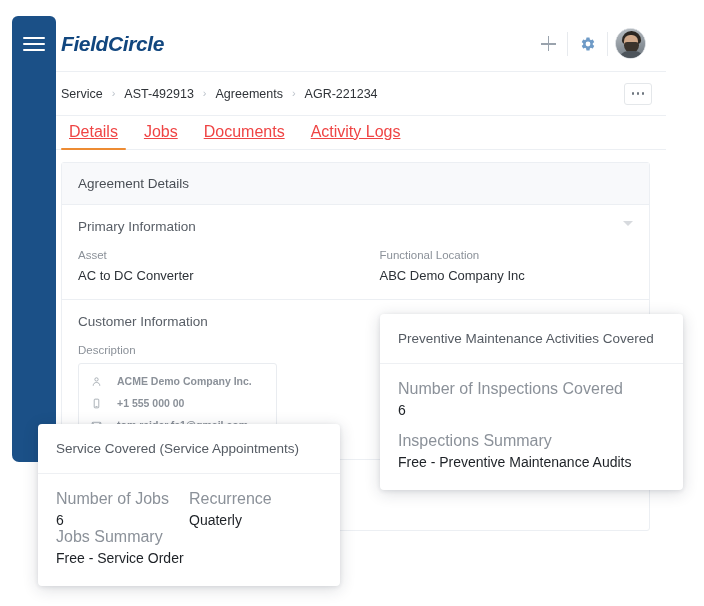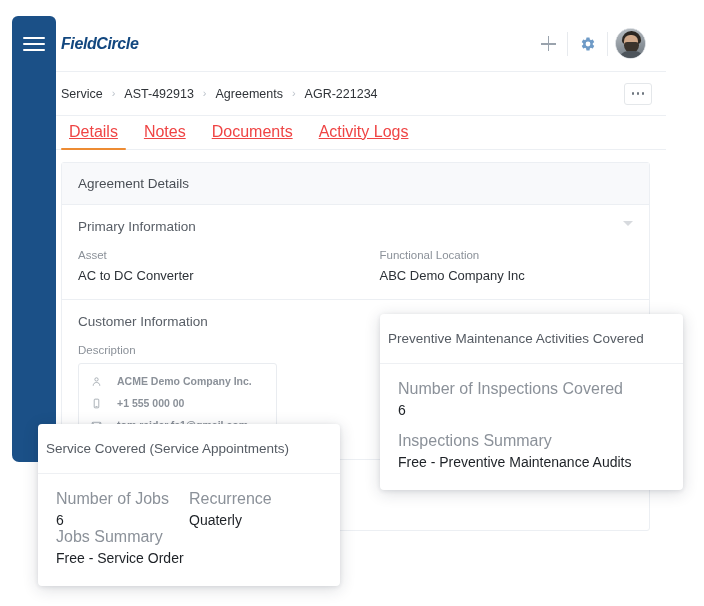--- a/index.html
+++ b/index.html
@@ -62,21 +62,21 @@
   
   .topbar {
     position: relative;
     height: 56px;
     border-bottom: 1px solid #eceff3;
     display: flex;
     align-items: center;
     padding: 0 14px 0 16px;
   }
   .logo {
-    font-size: 16px;
+    font-size: 21px;
     font-weight: bold;
     font-style: italic;
     color: #12477f;
     letter-spacing: -0.4px;
     white-space: nowrap;
   }
   .topbar-right {
     margin-left: auto;
     display: flex;
     align-items: center;
@@ -318,21 +318,21 @@
 
   
   .popover {
     position: absolute;
     background: #ffffff;
     border-radius: 4px;
     box-shadow: 0 3px 16px rgba(30,40,55,0.16), 0 1px 4px rgba(30,40,55,0.10);
     z-index: 40;
   }
   .pop-head {
-    padding: 17px 8px;
+    padding: 17px 18px;
     border-bottom: 1px solid #eef0f3;
     font-size: 13.5px;
     color: #555b63;
     white-space: nowrap;
   }
   .pop-body { padding: 16px 18px 20px 18px; }
   .pop-cols { display: flex; }
   .pop-col { width: 50%; }
   .pop-label {
     font-size: 16px;
@@ -399,21 +399,21 @@
       </div>
       <div class="more-btn">
         <i></i>
         <i></i>
         <i></i>
       </div>
     </div>
 
     <div class="tabs">
       <div class="tab active">Details</div>
-      <div class="tab">Notes</div>
+      <div class="tab">Jobs</div>
       <div class="tab">Documents</div>
       <div class="tab">Activity Logs</div>
     </div>
 
     <div class="content">
       <div class="card">
         <div class="card-head">Agreement Details</div>
 
         <div class="section">
           <div class="section-title">Primary Information</div>

